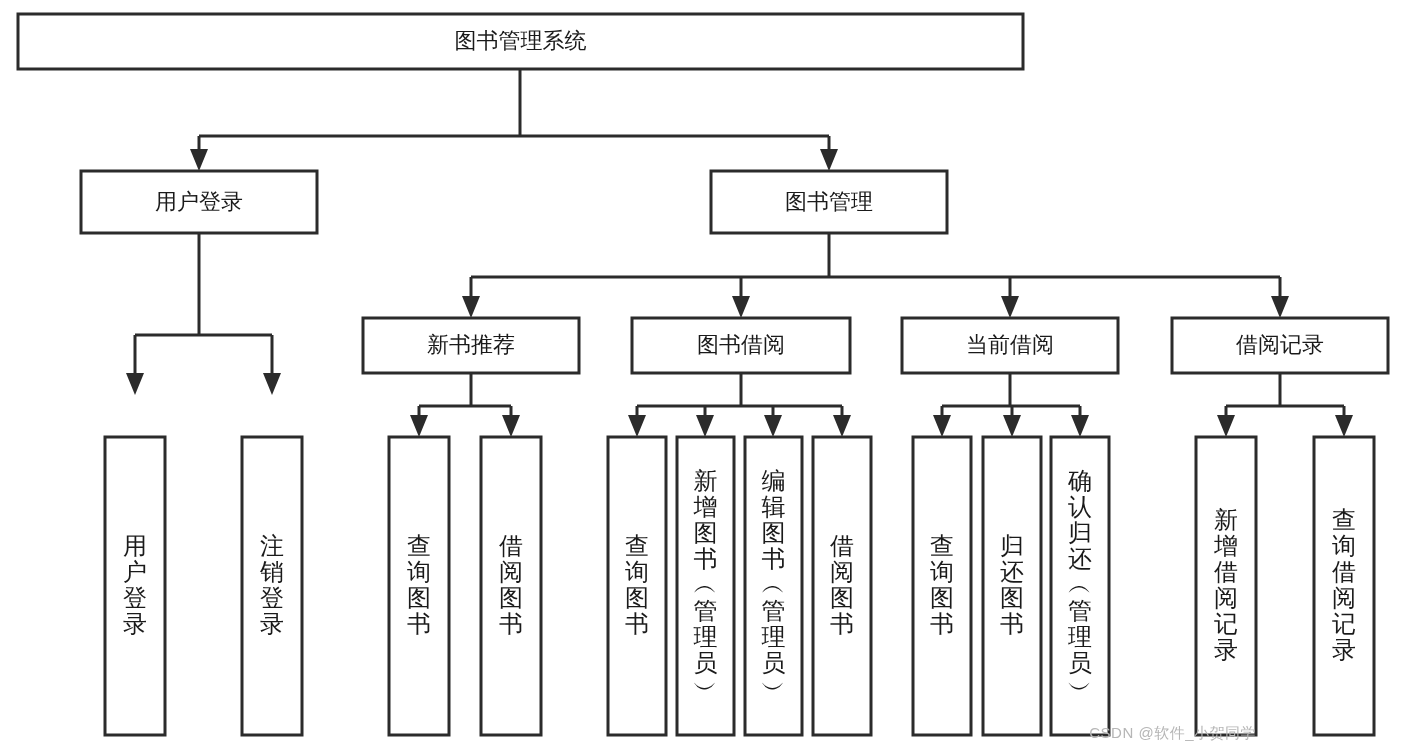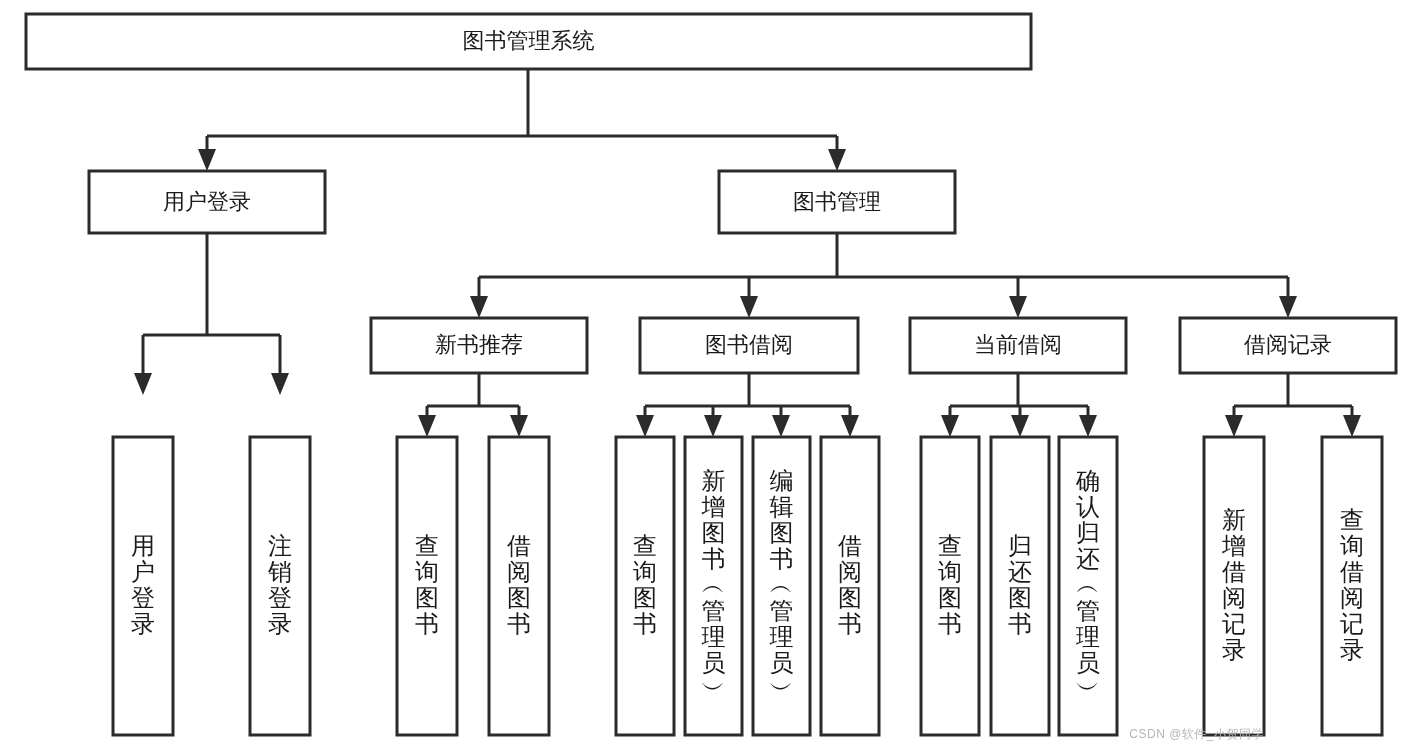--- a/index.html
+++ b/index.html
@@ -10,21 +10,21 @@
   }
   body {
     width: 1405px;
     height: 747px;
     overflow: hidden;
     font-family: "Liberation Sans", "DejaVu Sans", sans-serif;
     position: relative;
   }
   #diagram-root {
     position: absolute;
-    left: 8px;
+    left: 0;
     top: 0;
     width: 1264px;
     height: 747px;
   }
   svg.diagram-canvas {
     display: block;
     width: 1405px;
     height: 747px;
   }
   .node-box {
@@ -53,21 +53,21 @@
   }
   .arrow-head {
     fill: #2b2b2b;
     stroke: none;
   }
   .watermark {
     position: absolute;
     right: 8px;
     bottom: 4px;
     font-family: "Liberation Sans", "DejaVu Sans", sans-serif;
-    font-size: 12px;
+    font-size: 15px;
     color: #b6b6b6;
     white-space: nowrap;
     letter-spacing: 0.5px;
     user-select: none;
   }
 </style>
 </head>
 <body>
 
 <div id="diagram-root">

